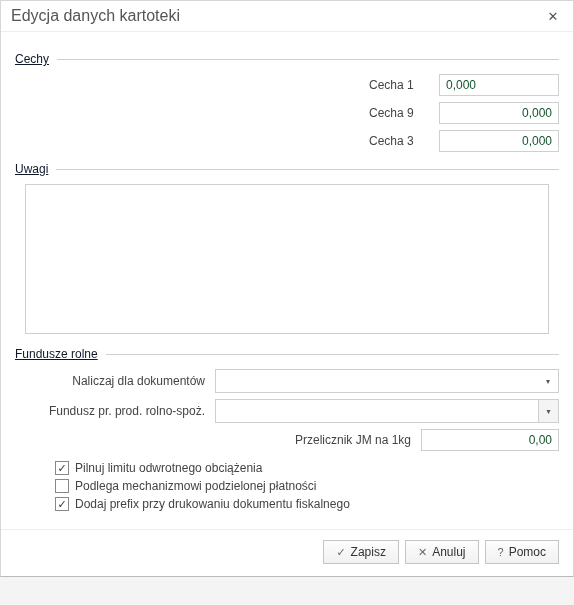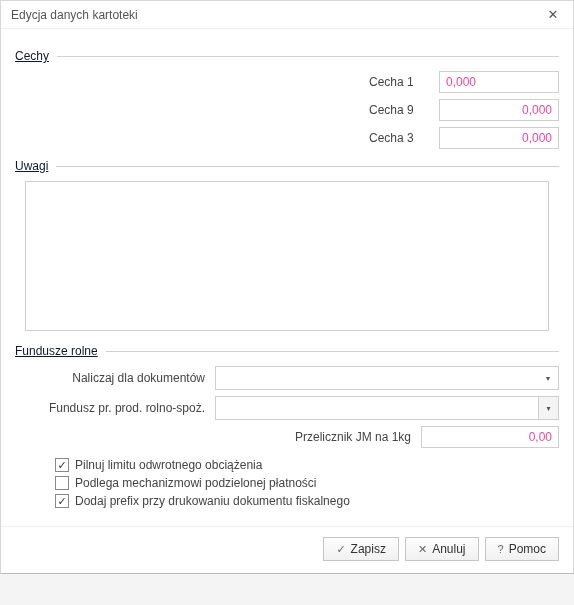--- a/index.html
+++ b/index.html
@@ -18,21 +18,21 @@
     box-shadow: 0 2px 4px rgba(0,0,0,0.07);
   }
   .titlebar {
     display: flex;
     align-items: center;
     justify-content: space-between;
     padding: 6px 8px 6px 10px;
     border-bottom: 1px solid #eee;
     color: #555;
   }
-  .titlebar .title { font-size: 12px; }
+  .titlebar .title { font-size: 16px; }
   .titlebar .close {
     width: 24px; text-align: center; color: #555; font-size: 13px;
   }
   .tabs {
     display: flex;
     border-bottom: 1px solid #e5e5e5;
     padding: 0 6px;
   }
   .tab {
     padding: 8px 14px;
@@ -77,21 +77,21 @@
     width: 200px;
     text-align: right;
     padding-right: 10px;
   }
   .text-input {
     border: 1px solid #cfcfcf;
     height: 22px;
     padding: 2px 6px;
     font-family: inherit;
     font-size: 12px;
-    color: #ec4899;
+    color: #14532d;
   }
   .text-input.right { text-align: right; }
   .text-input.left { text-align: left; }
   .cecha-input { width: 120px; }
   .przel-input { width: 138px; text-align: right; }
   .textarea {
     width: 100%;
     height: 150px;
     border: 1px solid #cfcfcf;
     resize: none;

